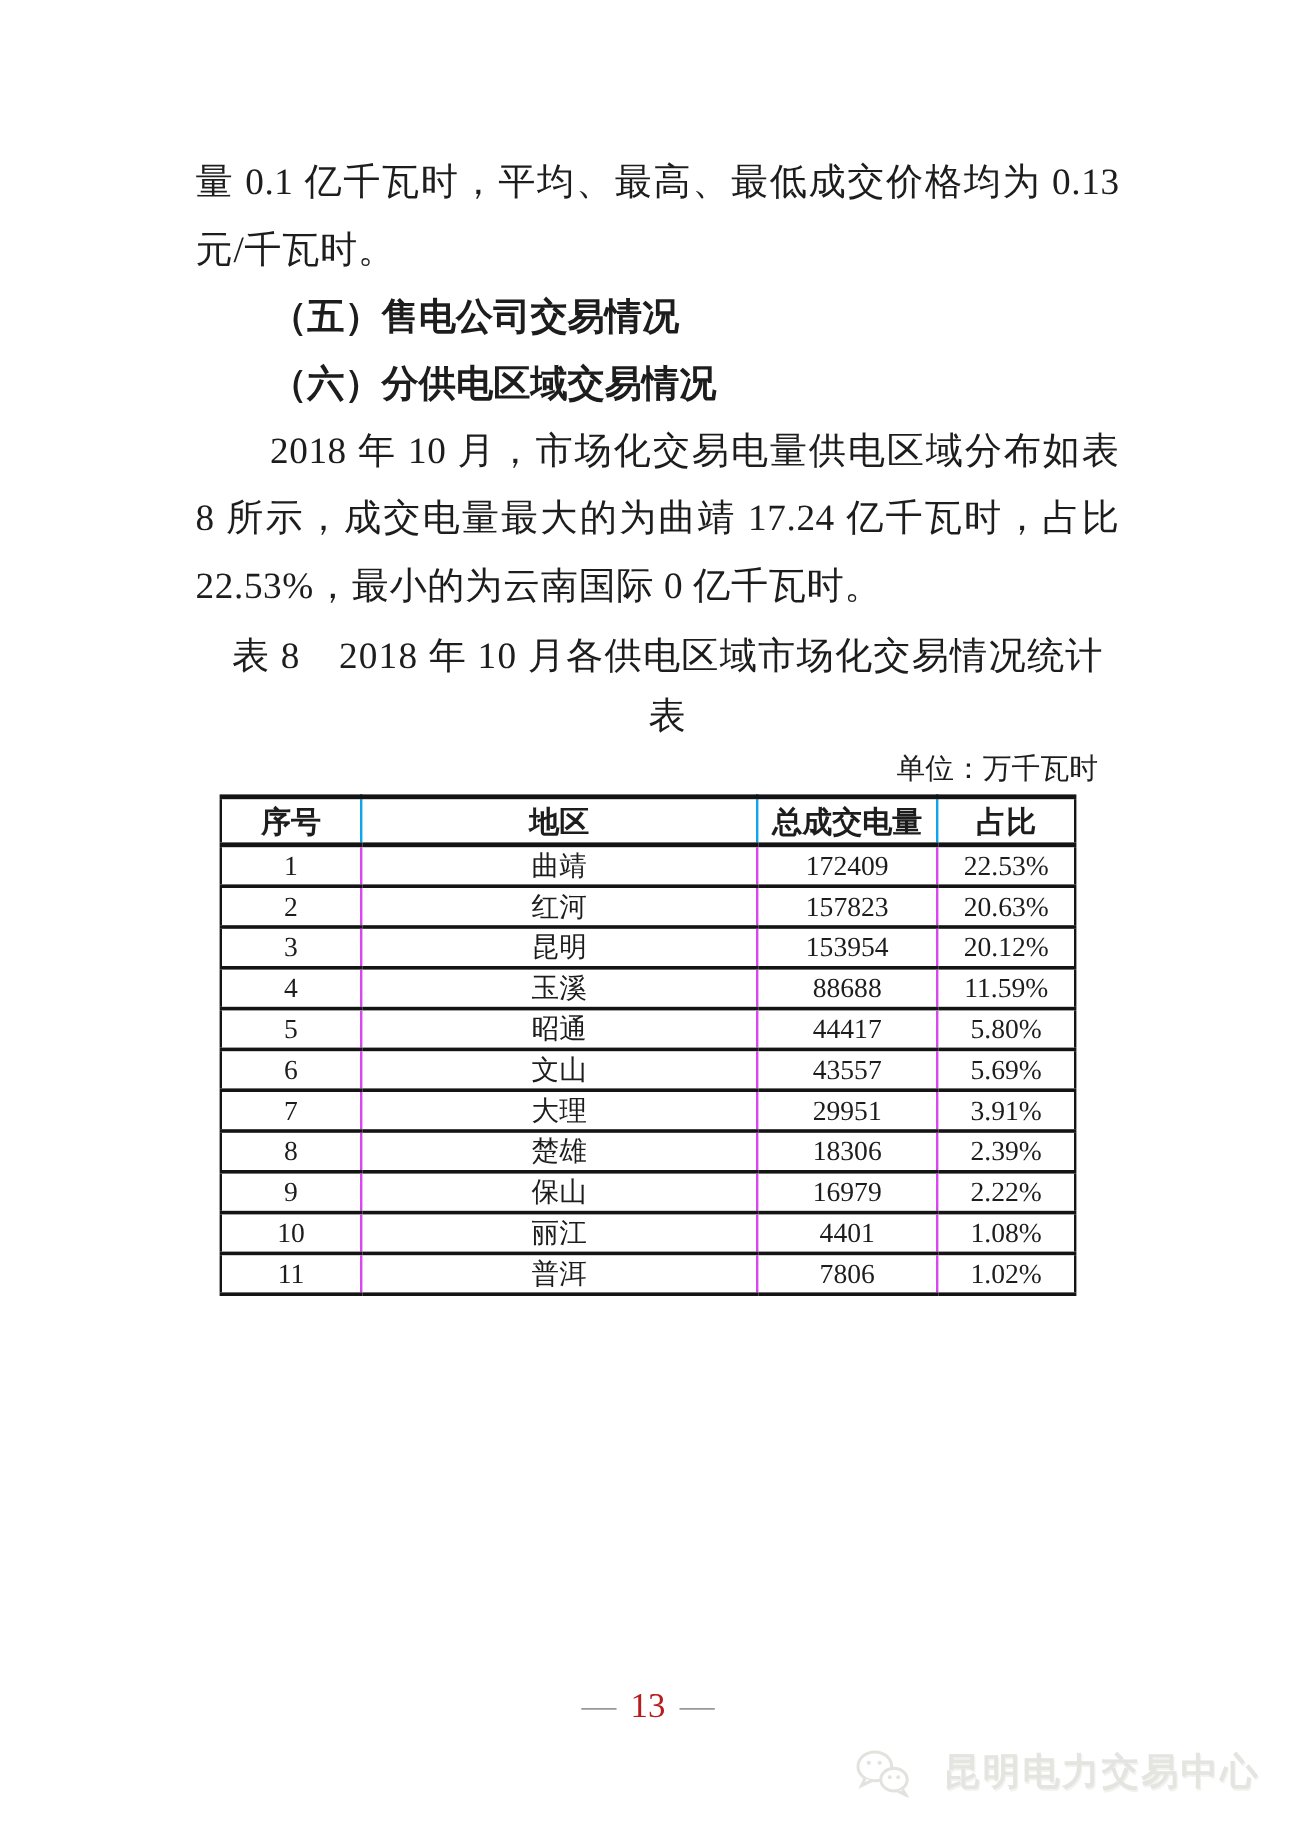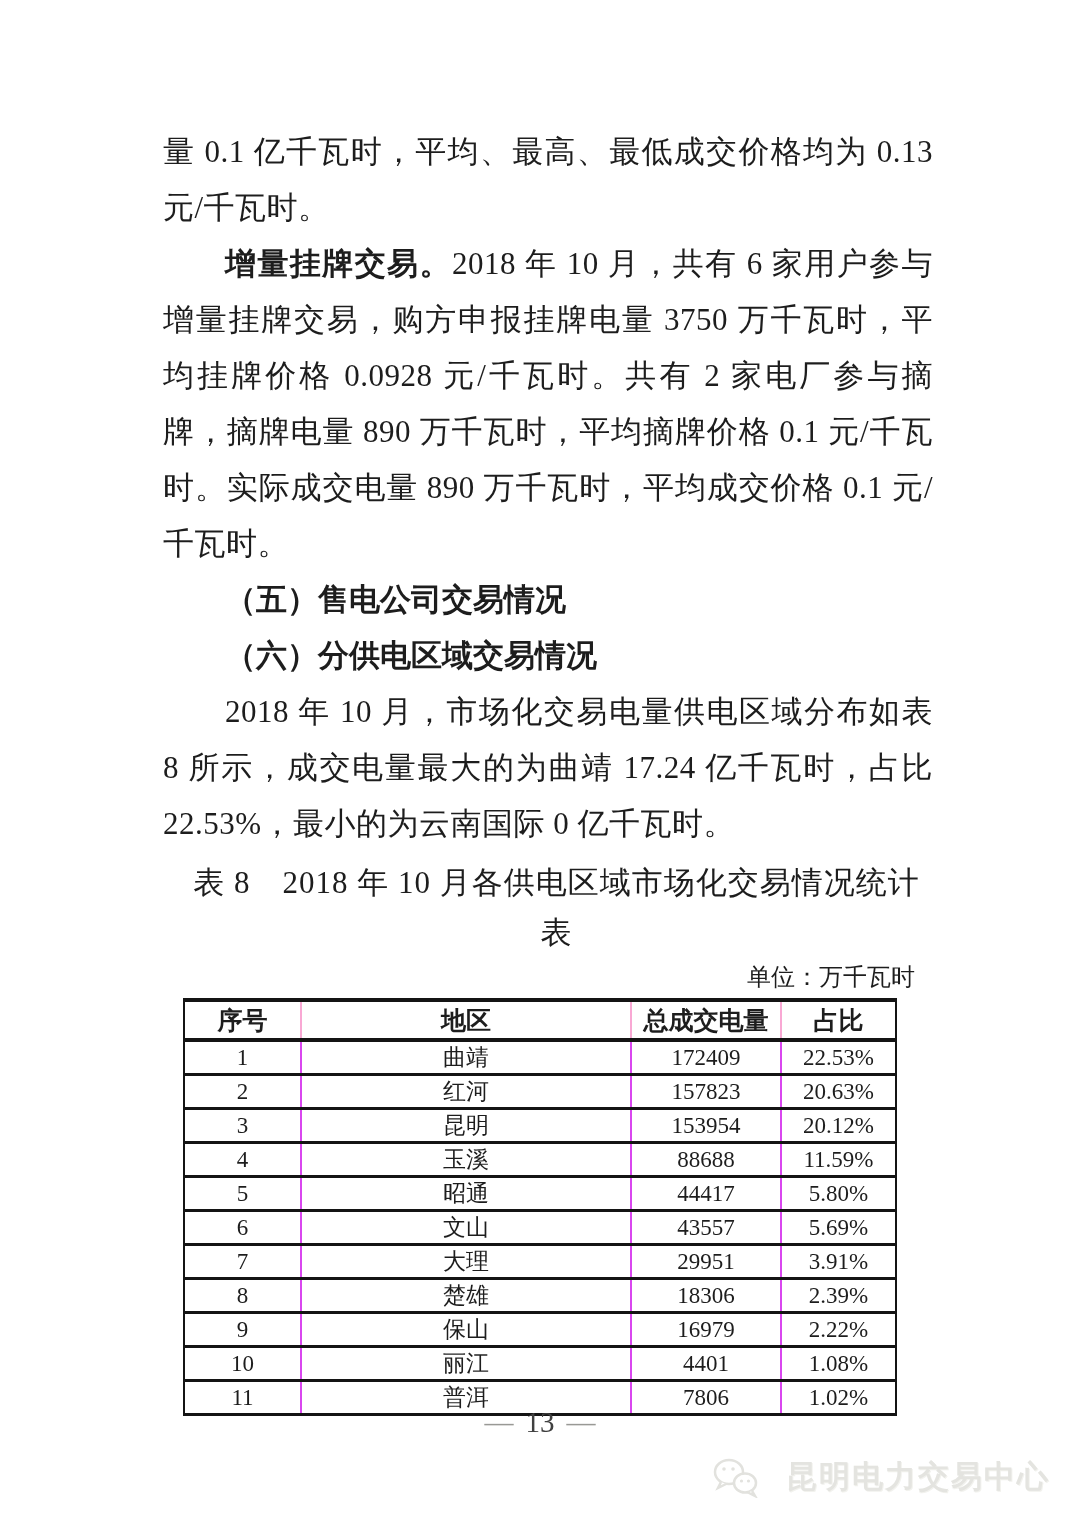--- a/index.html
+++ b/index.html
@@ -65,21 +65,21 @@
   .region-table col.c-region { width: 330px; }
   .region-table col.c-volume { width: 150px; }
   .region-table col.c-share  { width: 115px; }
   .region-table th {
     font-size: 25px;
     font-weight: bold;
     height: 36px;
     text-align: center;
     padding: 0;
     border-bottom: 4px solid #141414;
-    border-left: 2px solid #f9a8d4;
+    border-left: 2px solid #0ea5e9;
   }
   .region-table td {
     font-size: 23px;
     height: 27px;
     text-align: center;
     padding: 0;
     border-bottom: 3px solid #141414;
     border-left: 2px solid #d946ef;
   }
   .region-table th:first-child,
@@ -87,21 +87,21 @@
 
   .footer {
     position: absolute;
     top: 1402px; left: 0;
     width: 100%;
     text-align: center;
     font-size: 29px;
     line-height: 40px;
   }
   .footer .dash { color: #999995; padding: 0 12px; }
-  .footer .num { color: #404040; }
+  .footer .num { color: #b91c1c; }
 
   .watermark {
     position: absolute;
     top: 1456px; right: 30px;
     display: flex;
     align-items: center;
     gap: 26px;
     color: #e4e4e0;
     font-size: 31px;
     font-weight: bold;
@@ -113,21 +113,20 @@
 </style>
 </head>
 <body>
 
 <div class="page">
 
   <div class="body-text">
 
     <p class="para">量 0.1 亿千瓦时，平均、最高、最低成交价格均为 0.13 元/千瓦时。</p>
 
-    <p class="para indent"><span class="bold-lead">增量挂牌交易。</span><span>2018 年 10 月，共有 6 家用户参与增量挂牌交易，购方申报挂牌电量 3750 万千瓦时，平均挂牌价格 0.0928 元/千瓦时。共有 2 家电厂参与摘牌，摘牌电量 890 万千瓦时，平均摘牌价格 0.1 元/千瓦时。实际成交电量 890 万千瓦时，平均成交价格 0.1 元/千瓦时。</span></p>
 
     <p class="heading">（五）售电公司交易情况</p>
 
 
     <p class="heading">（六）分供电区域交易情况</p>
 
     <p class="para indent">2018 年 10 月，市场化交易电量供电区域分布如表 8 所示，成交电量最大的为曲靖 17.24 亿千瓦时，占比 22.53%，最小的为云南国际 0 亿千瓦时。</p>
 
     <p class="table-title">表 8　2018 年 10 月各供电区域市场化交易情况统计表</p>
 

